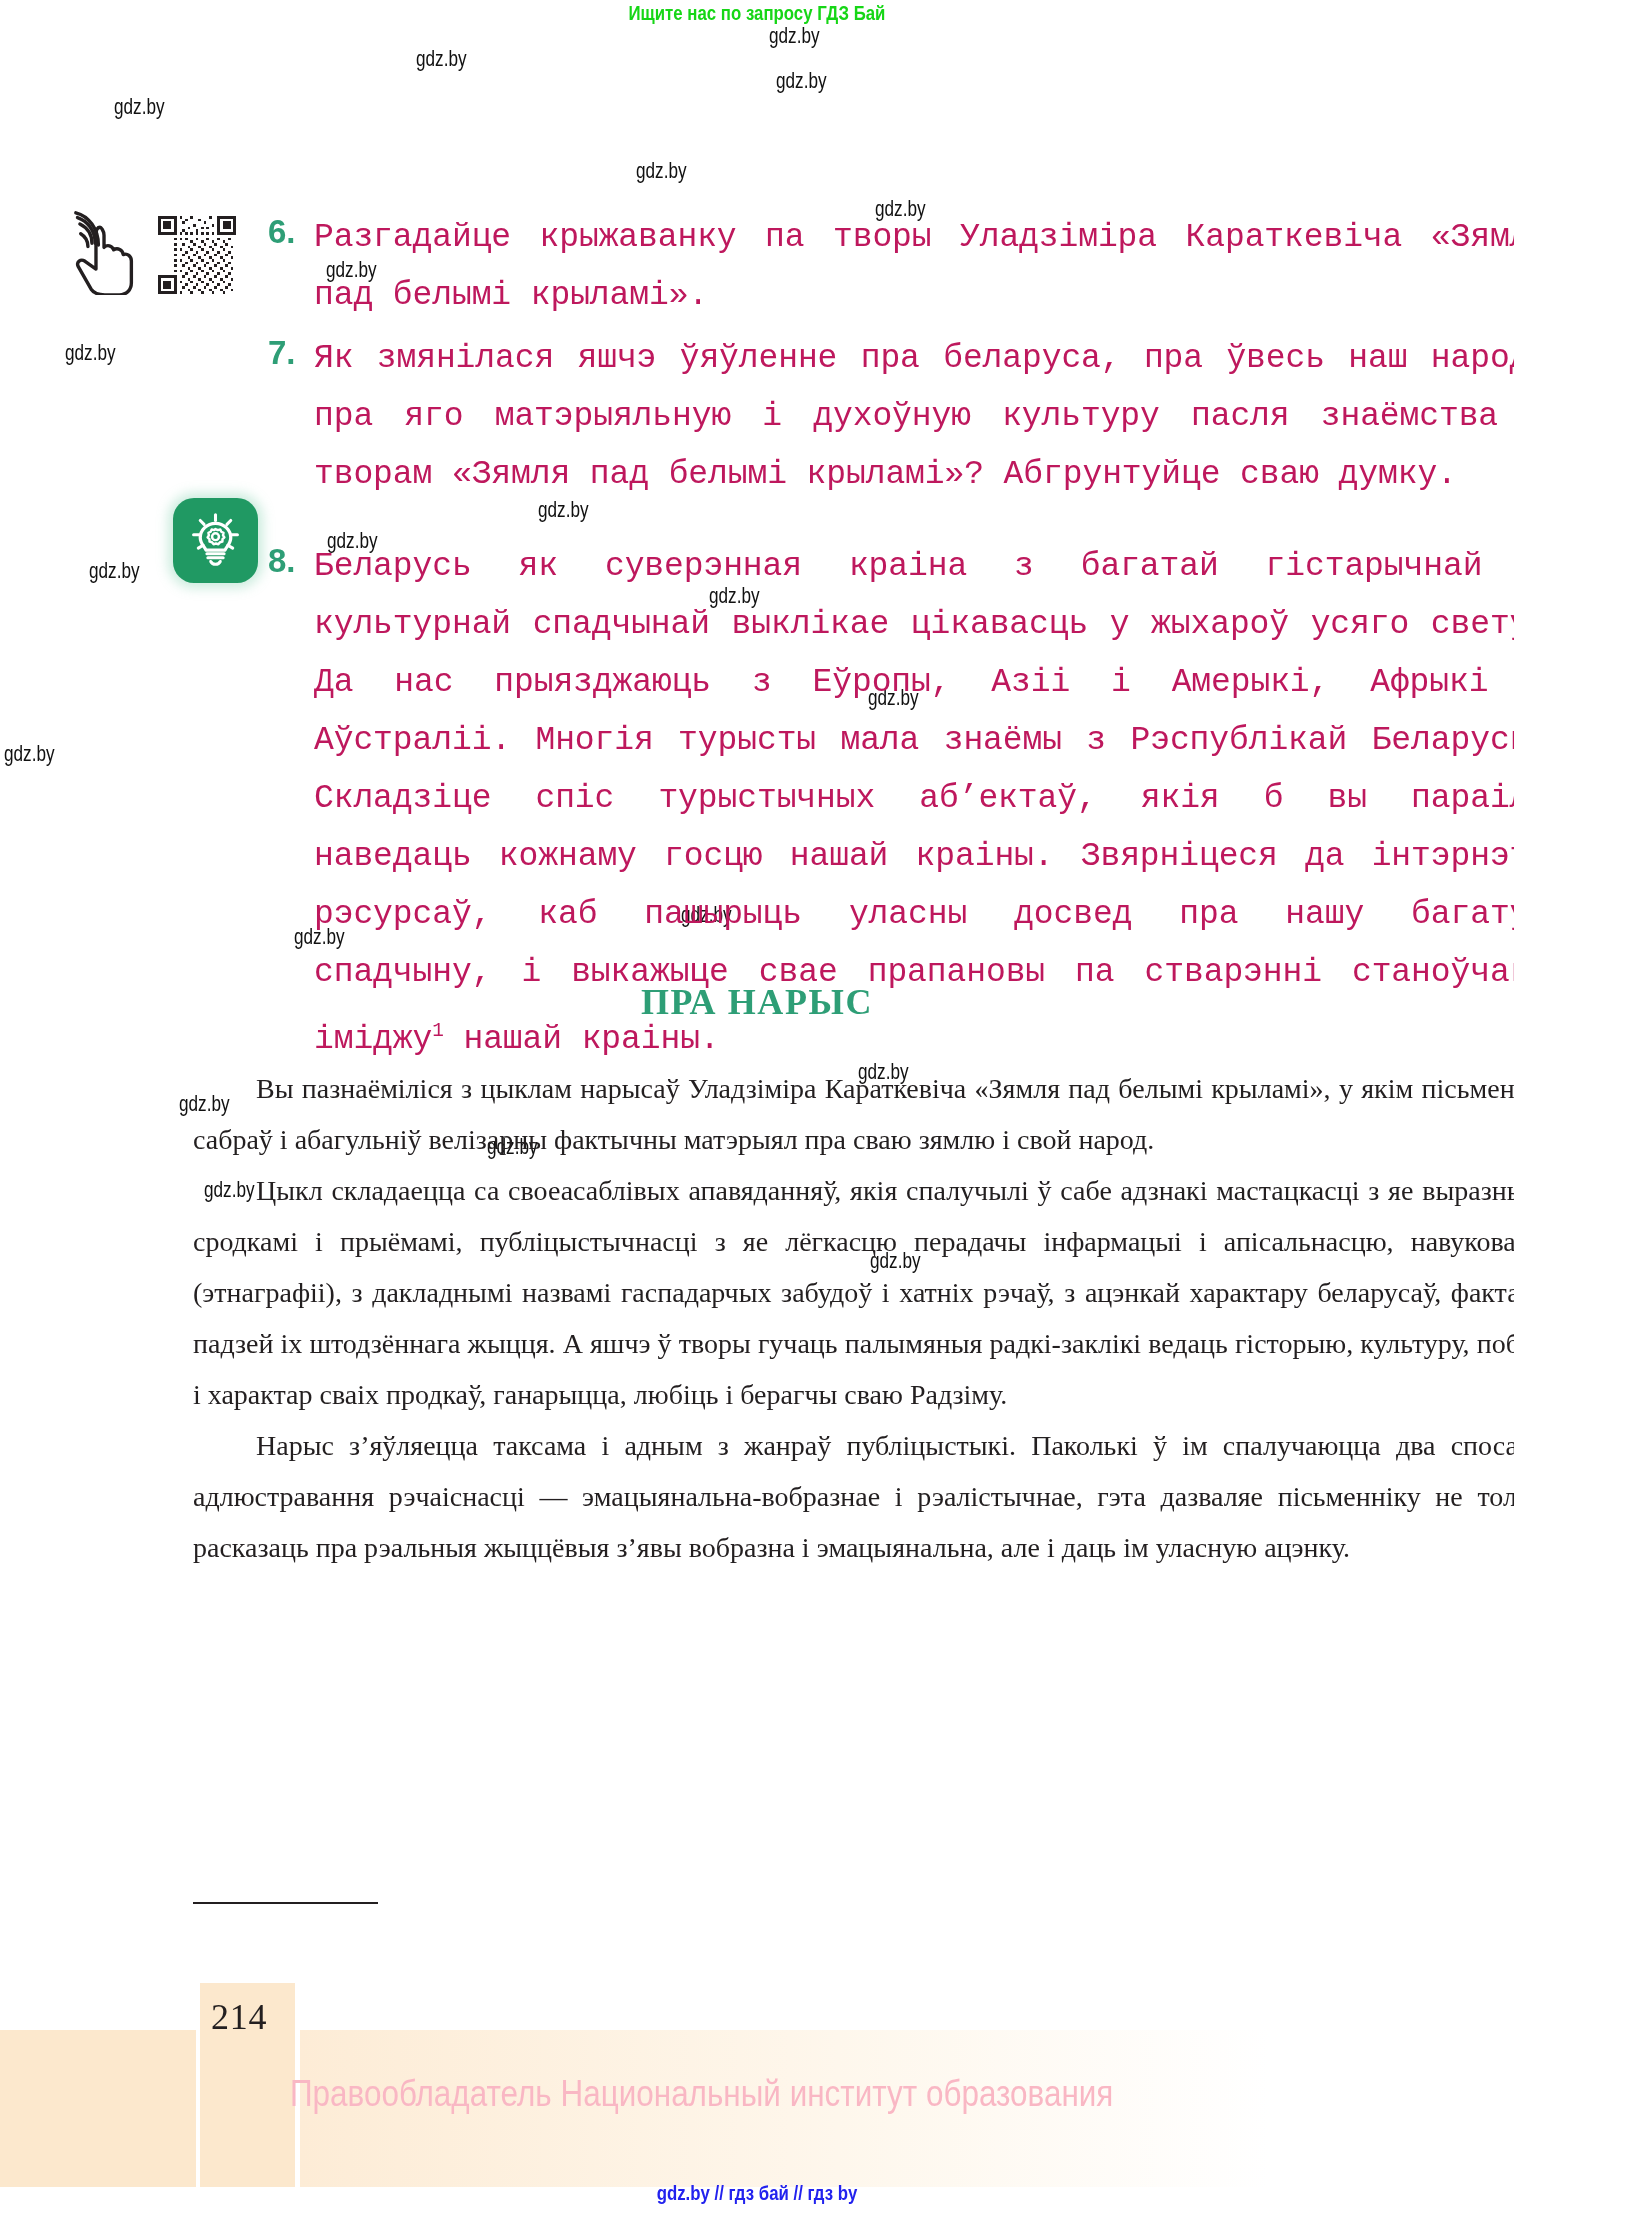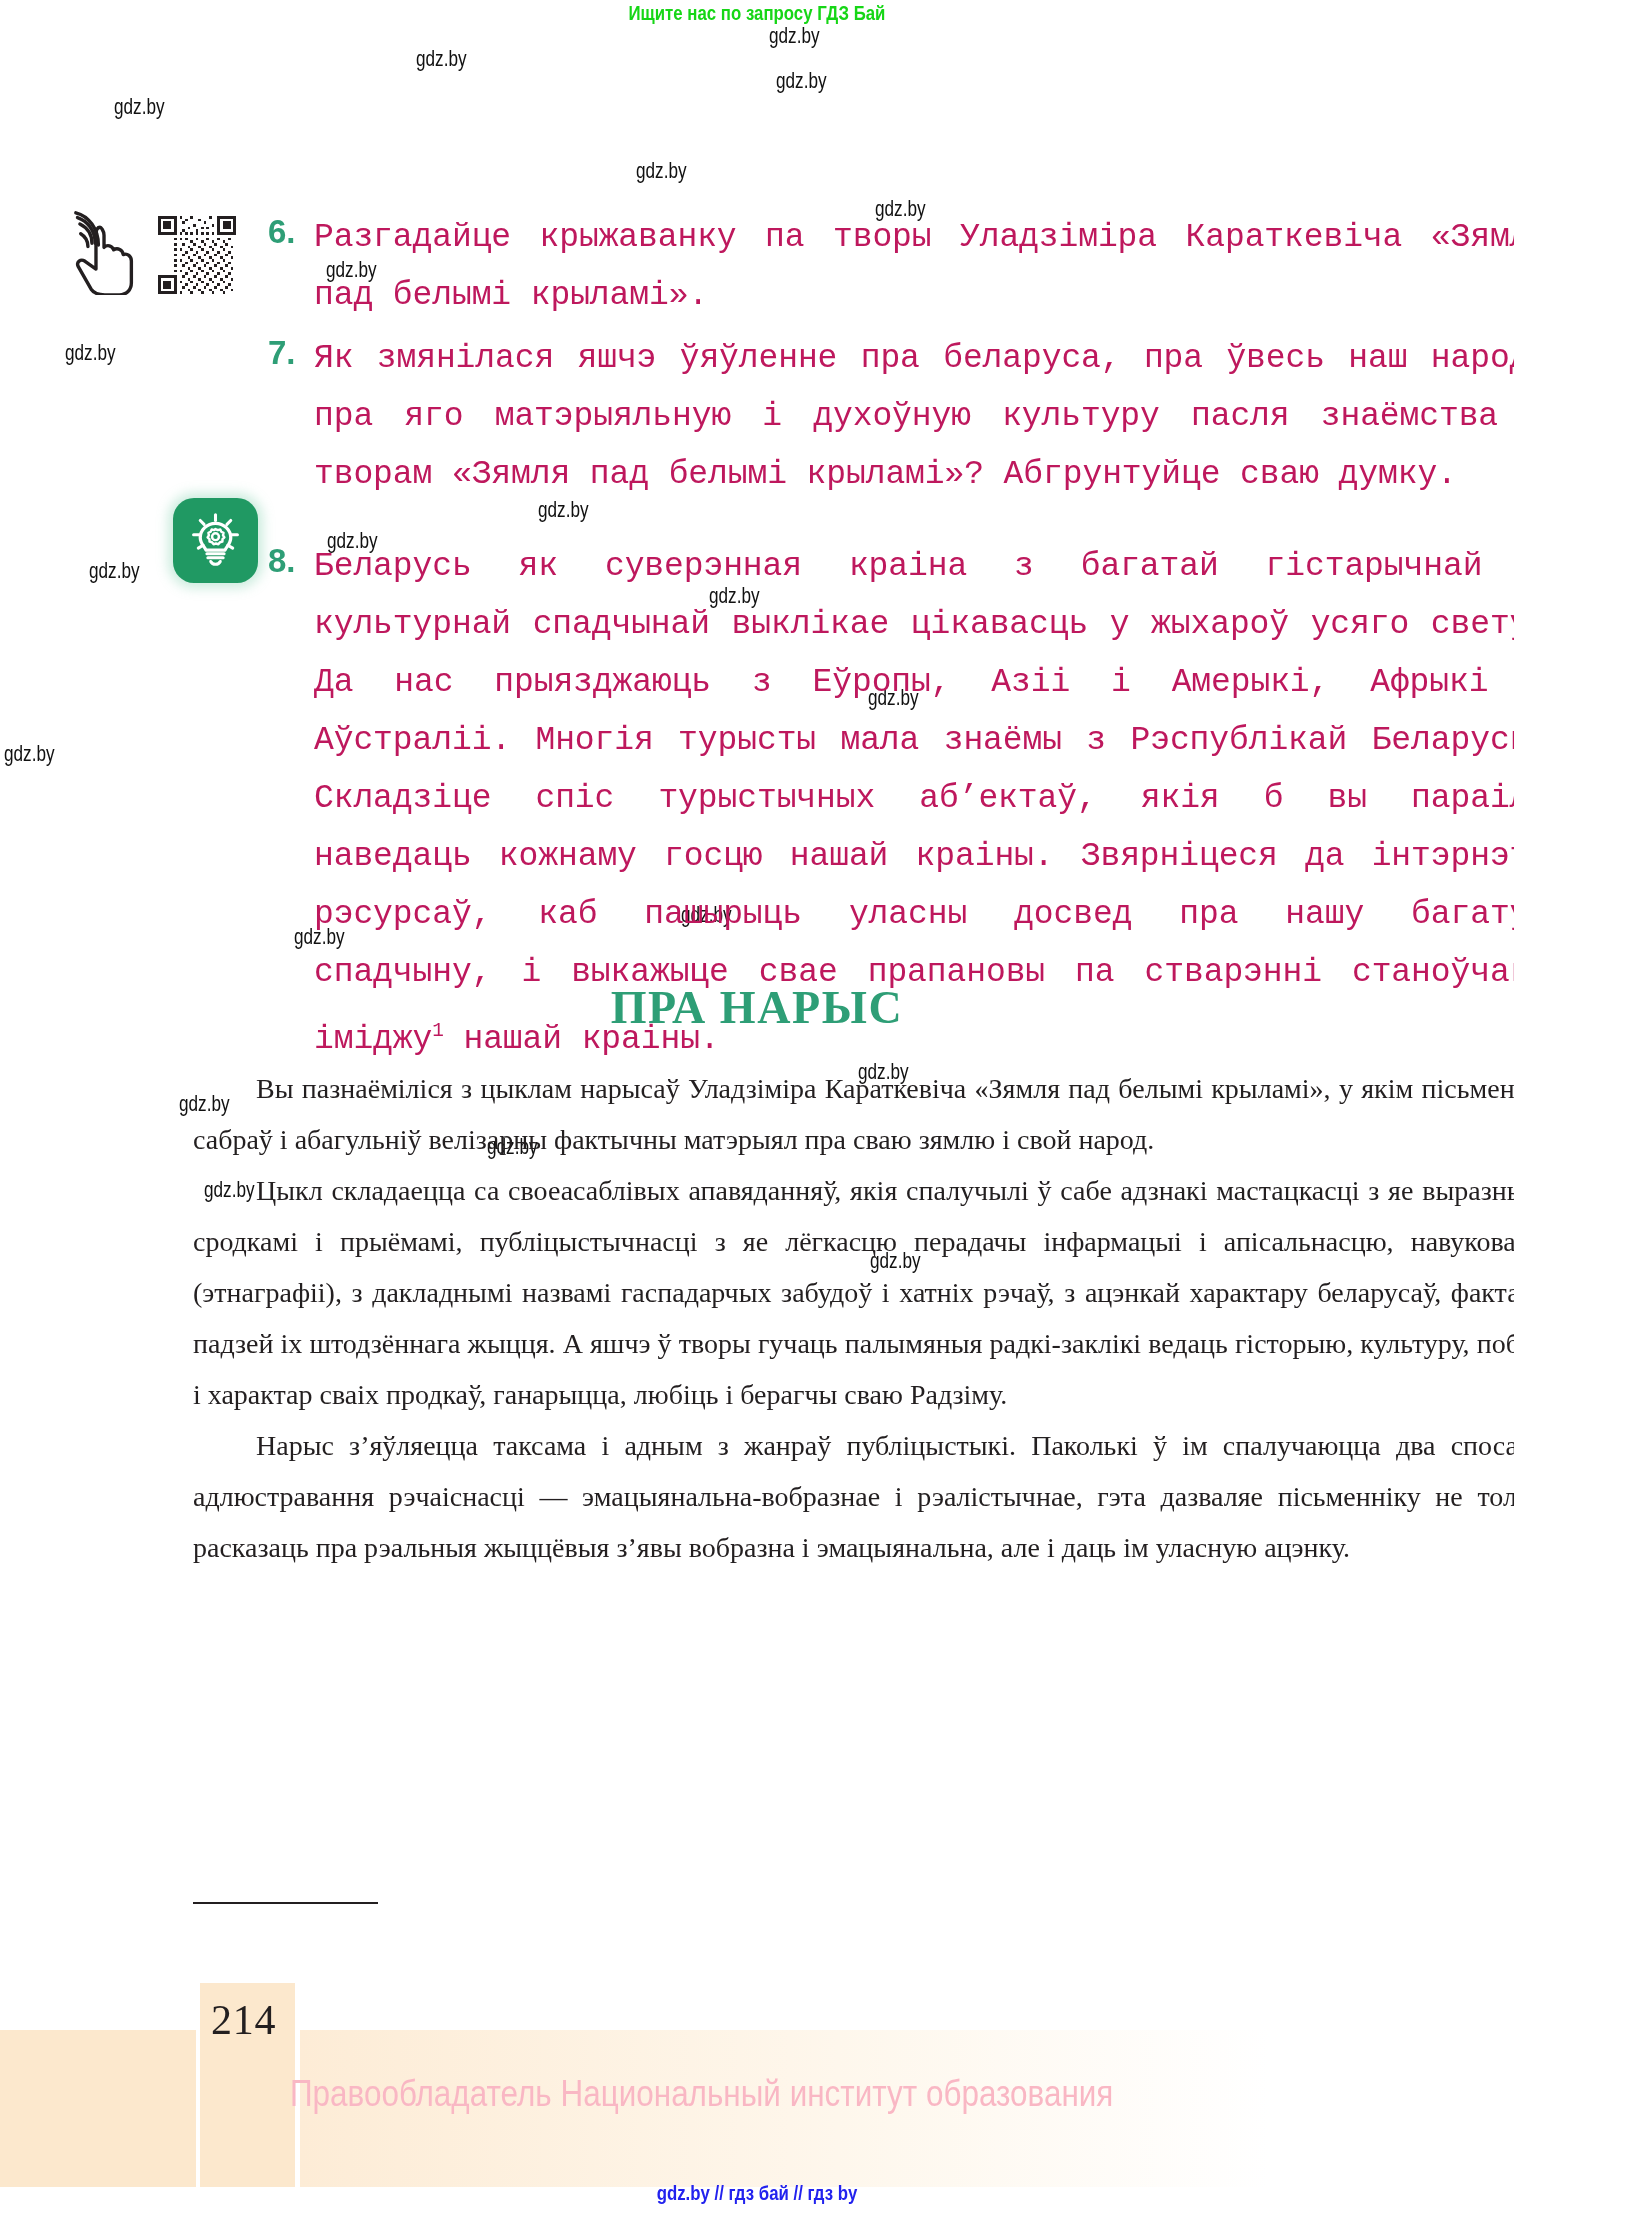--- a/index.html
+++ b/index.html
@@ -83,21 +83,21 @@
     top: 2030px;
     width: 1346px;
     height: 157px;
     background: linear-gradient(to right, #fdecd6 0%, #fef7ec 40%, #ffffff 72%, #ffffff 100%);
   }
   .page-num {
     position: absolute;
     left: 211px;
     top: 1996px;
     font-family: "Liberation Serif", serif;
-    font-size: 42px;
+    font-size: 36px;
     color: #231f20;
     letter-spacing: 0.8px;
   }
 
   
   .ex-block {
     position: absolute;
     left: 268px;
     top: 209px;
     width: 1281px;
@@ -156,21 +156,21 @@
   }
 
   
   .art-title {
     position: absolute;
     left: 0; right: 0;
     top: 981px;
     text-align: center;
     font-family: "Liberation Serif", serif;
     font-weight: bold;
-    font-size: 46px;
+    font-size: 36px;
     letter-spacing: 1.6px;
     color: #2e9e76;
   }
   .art-body {
     position: absolute;
     left: 193px;
     top: 1063px;
     width: 1358px;
     font-family: "Liberation Serif", serif;
     font-size: 28px;

